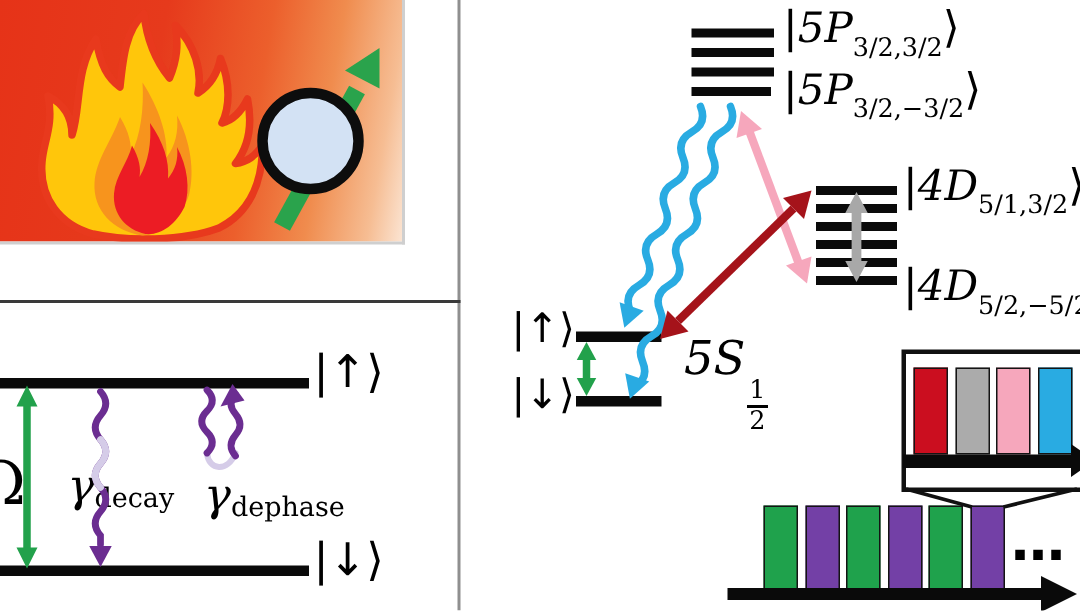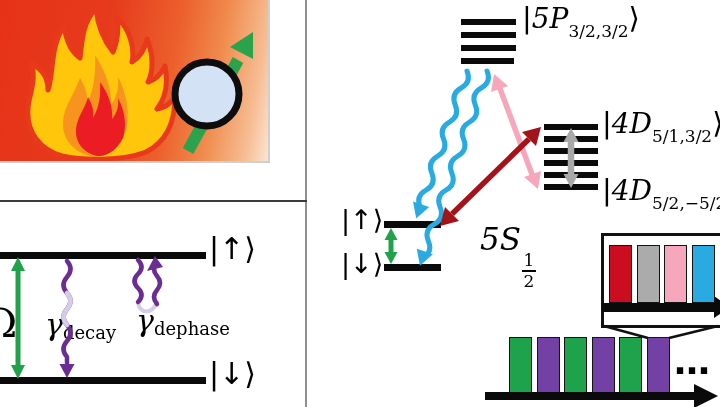--- a/index.html
+++ b/index.html
@@ -18,21 +18,21 @@
   
   .klabel{position:absolute;white-space:nowrap;line-height:1;}
   .kbar,.kket{font-family:"DejaVu Sans",sans-serif;font-size:29px;}
   .kmain{font-family:"DejaVu Serif",serif;font-style:italic;font-size:28px;}
   .ksub{font-family:"DejaVu Serif",serif;font-size:17px;vertical-align:-9px;margin-top:41px;}
   .arrowket{position:absolute;font-family:"DejaVu Sans",sans-serif;line-height:1;white-space:nowrap;}
   .gamma{position:absolute;white-space:nowrap;line-height:1;}
   .gsym{font-family:"DejaVu Serif",serif;font-style:italic;font-size:30px;}
   .gsub{font-family:"DejaVu Serif",serif;font-size:18px;vertical-align:-4px;}
   #omega{position:absolute;left:-16px;top:303px;font-family:"DejaVu Serif",serif;font-size:40px;line-height:1;}
-  #slabel{left:456px;top:224px;margin-left:24px;}
+  #slabel{left:456px;top:224px;}
   .smain{font-family:"DejaVu Serif",serif;font-style:italic;font-size:31px;}
   .frac{display:inline-flex;flex-direction:column;align-items:center;font-family:"DejaVu Serif",serif;
         font-size:17px;line-height:1;transform:translateY(16px);margin-left:1px;}
   .fbar{width:14px;height:2px;background:#000;margin:1px 0;}
   
   .barrow{position:absolute;display:flex;}
   .barrow .bar{border:1.5px solid #141414;box-sizing:border-box;}
   #seq-bars{left:509px;top:337px;gap:4.5px;height:56px;}
   #seq-bars .bar{width:23px;height:56px;}
   #inset-bars{left:609px;top:245px;gap:4.5px;height:58px;}
@@ -83,38 +83,39 @@
 
   <div class="abs vdiv"></div>
   <div class="abs hdiv"></div>
 
   <div class="lvl" style="left:0;top:252px;width:206px;height:7px;"></div>
   <div class="lvl" style="left:0;top:377px;width:206px;height:7px;"></div>
   <span class="arrowket" style="left:209px;top:234px;font-size:30px;">|↑⟩</span>
   <span class="arrowket" style="left:209px;top:359px;font-size:30px;">|↓⟩</span>
   <span id="omega">Ω</span>
   <span class="gamma" style="left:45px;top:310px;"><span class="gsym">γ</span><span class="gsub">decay</span></span>
-  <span class="gamma" style="left:136px;top:306px;text-align:center;"><span class="gsym">γ</span><span class="gsub">dephase</span></span>
+  <span class="gamma" style="left:136px;top:316px;text-align:center;"><span class="gsym">γ</span><span class="gsub">dephase</span></span>
 
   <div class="abs" style="left:461px;top:19px;">
     <div class="lvl" style="position:relative;width:55px;height:6px;margin-bottom:7px;"></div>
     <div class="lvl" style="position:relative;width:55px;height:6px;margin-bottom:7px;"></div>
     <div class="lvl" style="position:relative;width:55px;height:6px;margin-bottom:7px;"></div>
     <div class="lvl" style="position:relative;width:53px;height:6px;"></div>
   </div>
   <div class="abs" style="left:544px;top:124px;">
     <div class="lvl" style="position:relative;width:54px;height:6px;margin-bottom:6px;"></div>
     <div class="lvl" style="position:relative;width:54px;height:6px;margin-bottom:6px;"></div>
     <div class="lvl" style="position:relative;width:54px;height:6px;margin-bottom:6px;"></div>
     <div class="lvl" style="position:relative;width:54px;height:6px;margin-bottom:6px;"></div>
     <div class="lvl" style="position:relative;width:54px;height:6px;margin-bottom:6px;"></div>
     <div class="lvl" style="position:relative;width:54px;height:6px;"></div>
   </div>
 
   <span class="klabel" style="left:522px;top:4px;"><span class="kbar">|</span><span class="kmain">5P</span><span class="ksub">3/2,3/2</span><span class="kket">⟩</span></span>
+  <span class="klabel" style="left:522px;top:45px;"><span class="kbar">|</span><span class="kmain">5P</span><span class="ksub">3/2,−3/2</span><span class="kket">⟩</span></span>
   <span class="klabel" style="left:602px;top:109px;"><span class="kbar">|</span><span class="kmain">4D</span><span class="ksub">5/1,3/2</span><span class="kket">⟩</span></span>
   <span class="klabel" style="left:602px;top:176px;"><span class="kbar">|</span><span class="kmain">4D</span><span class="ksub">5/2,−5/2</span></span>
 
   <div class="lvl" style="left:384px;top:221px;width:57px;height:7px;"></div>
   <div class="lvl" style="left:384px;top:264px;width:57px;height:7px;"></div>
   <span class="arrowket" style="left:341px;top:206px;font-size:27px;">|↑⟩</span>
   <span class="arrowket" style="left:341px;top:250px;font-size:27px;">|↓⟩</span>
   <span id="slabel" class="klabel"><span class="smain">5S</span><span class="frac">
         <span>1</span>
         <span class="fbar"></span>

